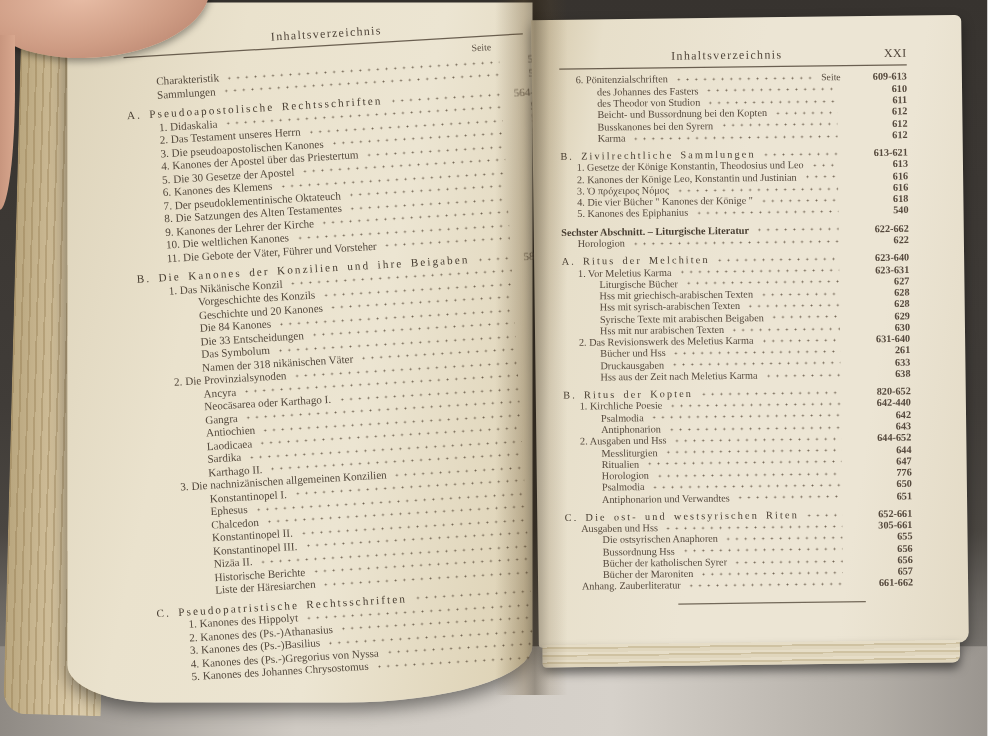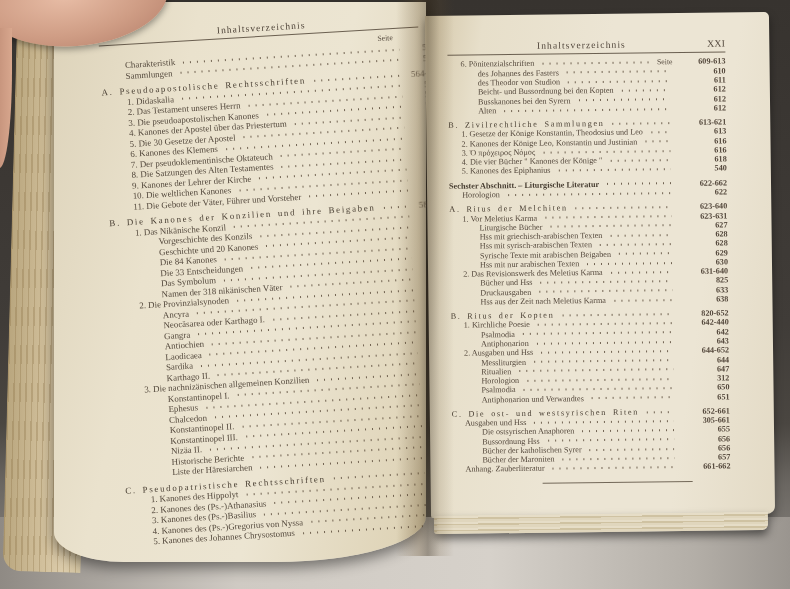--- a/index.html
+++ b/index.html
@@ -426,21 +426,21 @@
             <span class="pre"></span>
             <span class="pg">612</span>
           </div>
           <div class="toc-row lvl2">
             <span class="lbl">Busskanones bei den Syrern</span>
             <span class="leader"></span>
             <span class="pre"></span>
             <span class="pg">612</span>
           </div>
           <div class="toc-row lvl2">
-            <span class="lbl">Alten</span>
+            <span class="lbl">Karma</span>
             <span class="leader"></span>
             <span class="pre"></span>
             <span class="pg">612</span>
           </div>
           <div class="toc-row lvl0 spaced gap">
             <span class="lbl">B. Zivilrechtliche Sammlungen</span>
             <span class="leader"></span>
             <span class="pre"></span>
             <span class="pg">613-621</span>
           </div>
@@ -531,21 +531,21 @@
           <div class="toc-row lvl1">
             <span class="lbl">2. Das Revisionswerk des Meletius Karma</span>
             <span class="leader"></span>
             <span class="pre"></span>
             <span class="pg">631-640</span>
           </div>
           <div class="toc-row lvl2">
             <span class="lbl">Bücher und Hss</span>
             <span class="leader"></span>
             <span class="pre"></span>
-            <span class="pg">825</span>
+            <span class="pg">261</span>
           </div>
           <div class="toc-row lvl2">
             <span class="lbl">Druckausgaben</span>
             <span class="leader"></span>
             <span class="pre"></span>
             <span class="pg">633</span>
           </div>
           <div class="toc-row lvl2">
             <span class="lbl">Hss aus der Zeit nach Meletius Karma</span>
             <span class="leader"></span>
@@ -591,21 +591,21 @@
           <div class="toc-row lvl2">
             <span class="lbl">Ritualien</span>
             <span class="leader"></span>
             <span class="pre"></span>
             <span class="pg">647</span>
           </div>
           <div class="toc-row lvl2">
             <span class="lbl">Horologion</span>
             <span class="leader"></span>
             <span class="pre"></span>
-            <span class="pg">312</span>
+            <span class="pg">776</span>
           </div>
           <div class="toc-row lvl2">
             <span class="lbl">Psalmodia</span>
             <span class="leader"></span>
             <span class="pre"></span>
             <span class="pg">650</span>
           </div>
           <div class="toc-row lvl2">
             <span class="lbl">Antiphonarion und Verwandtes</span>
             <span class="leader"></span>

